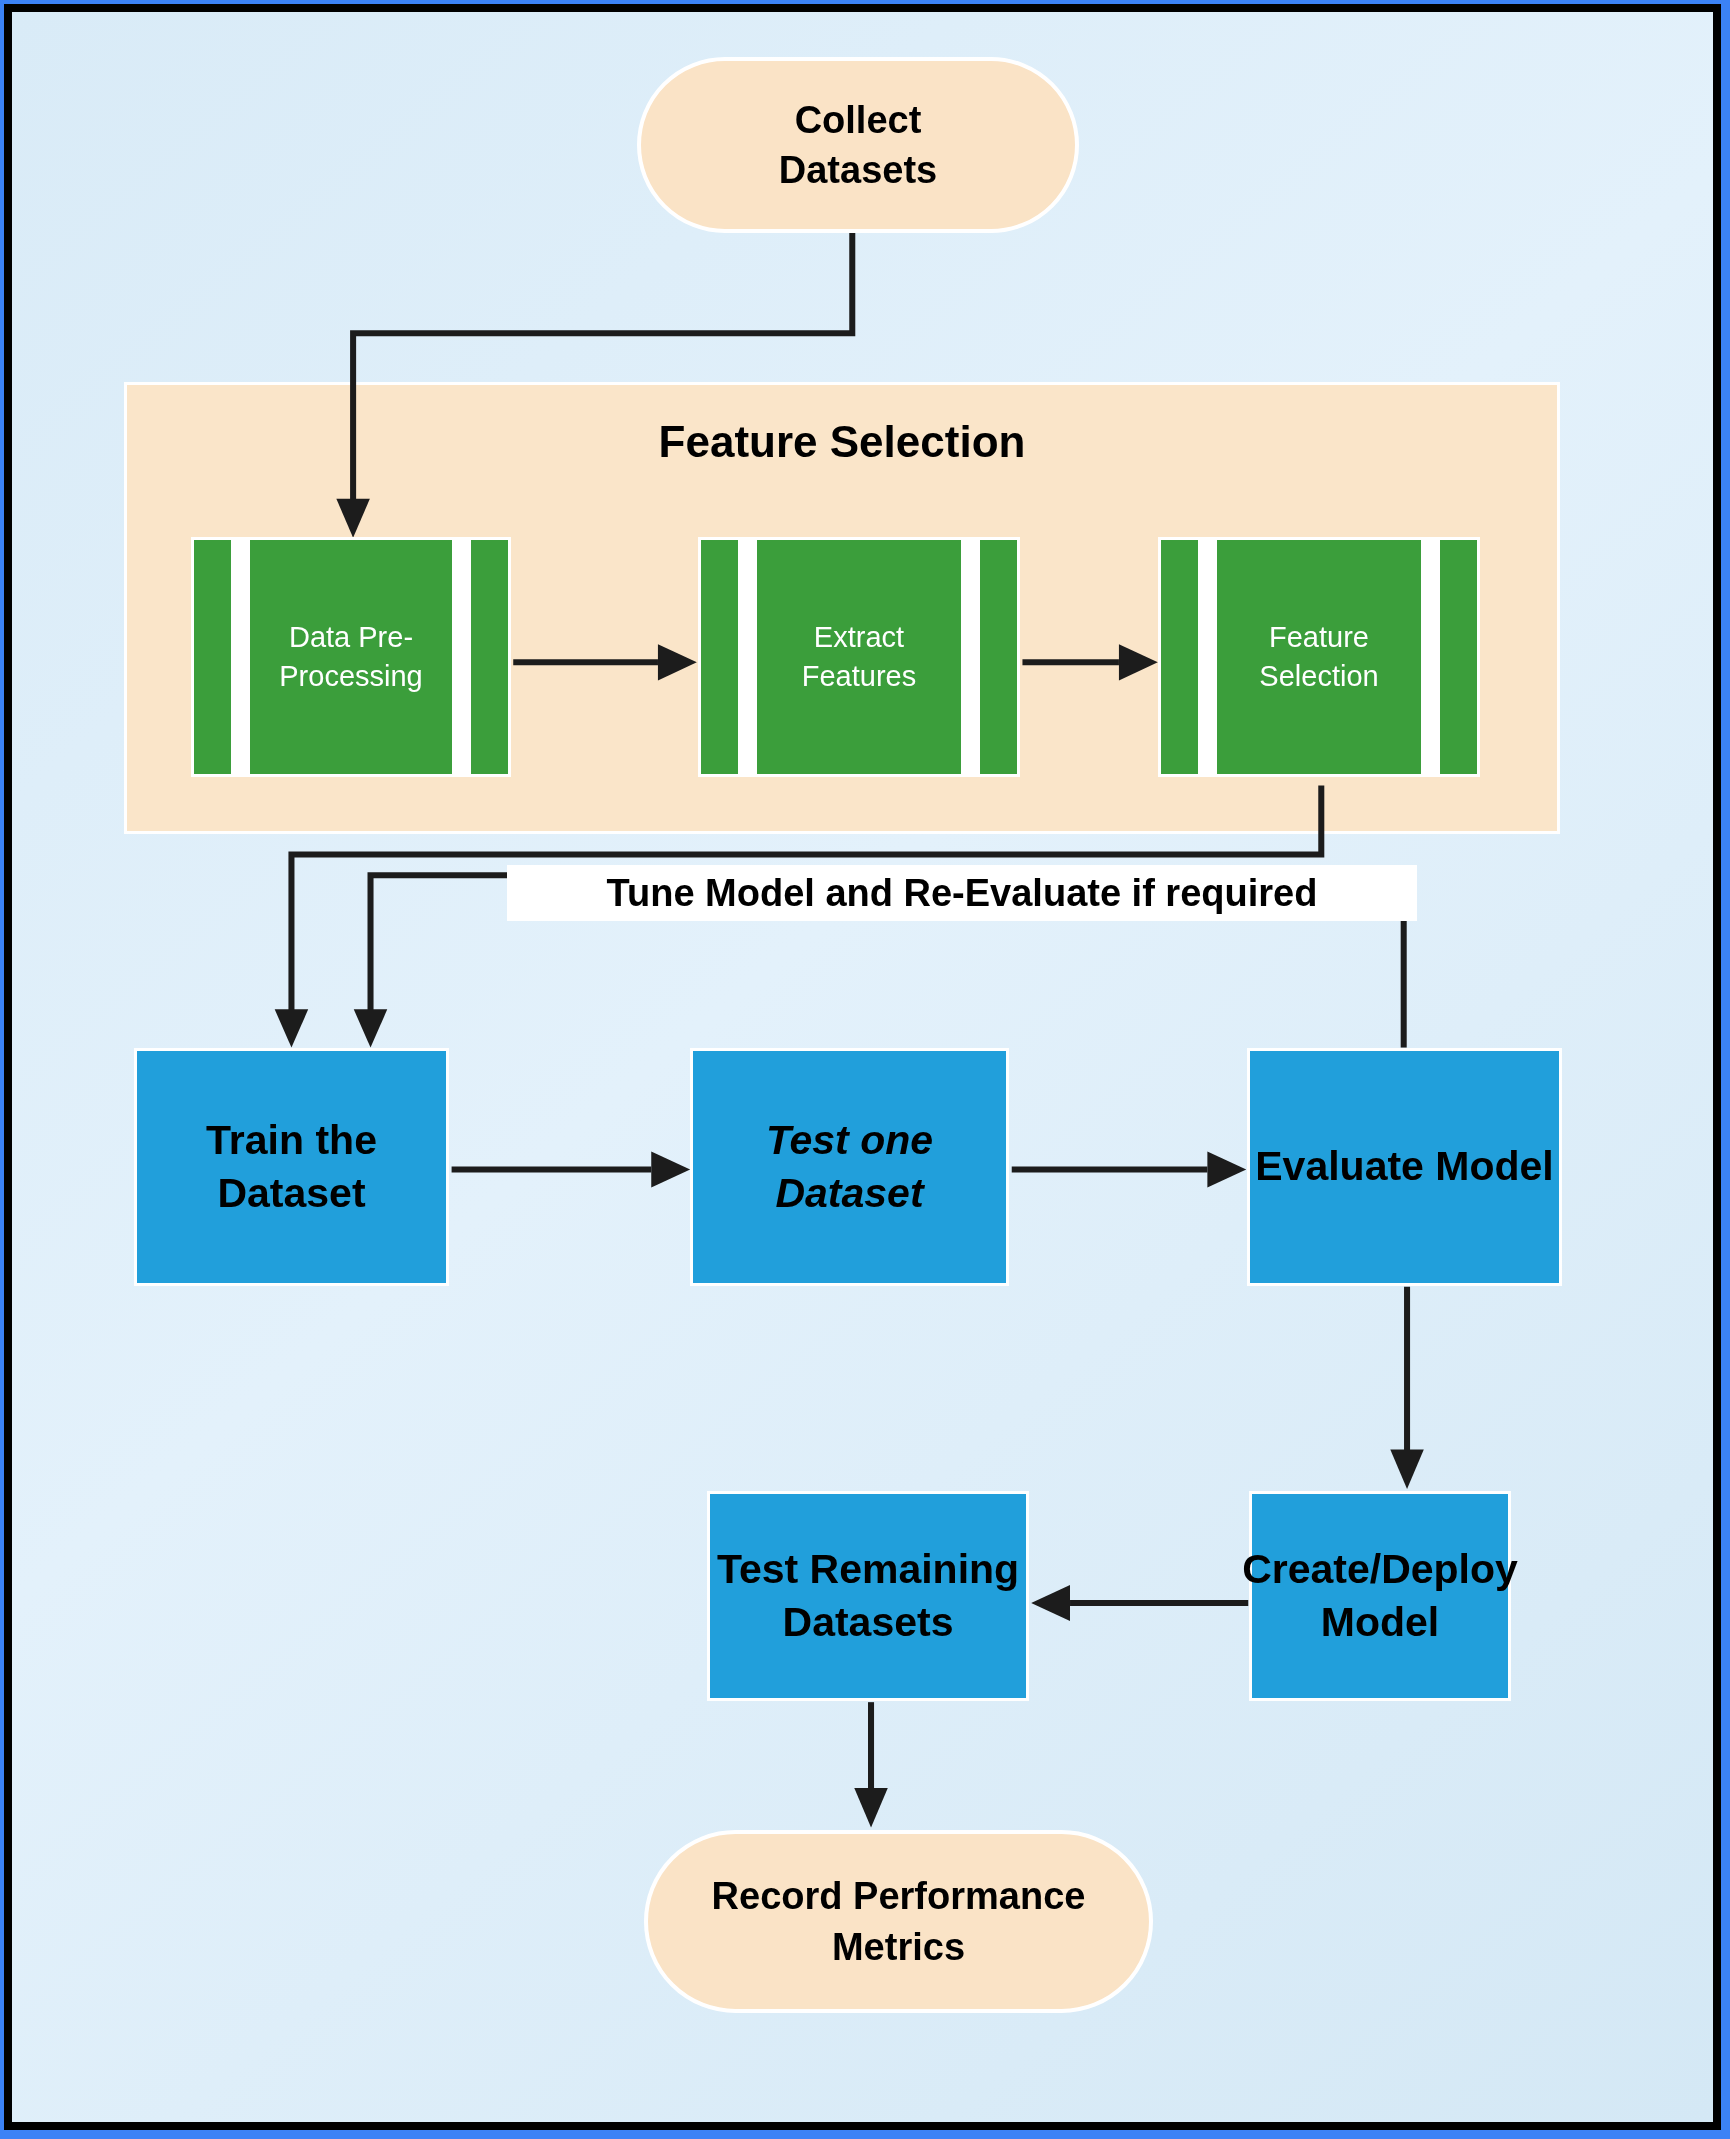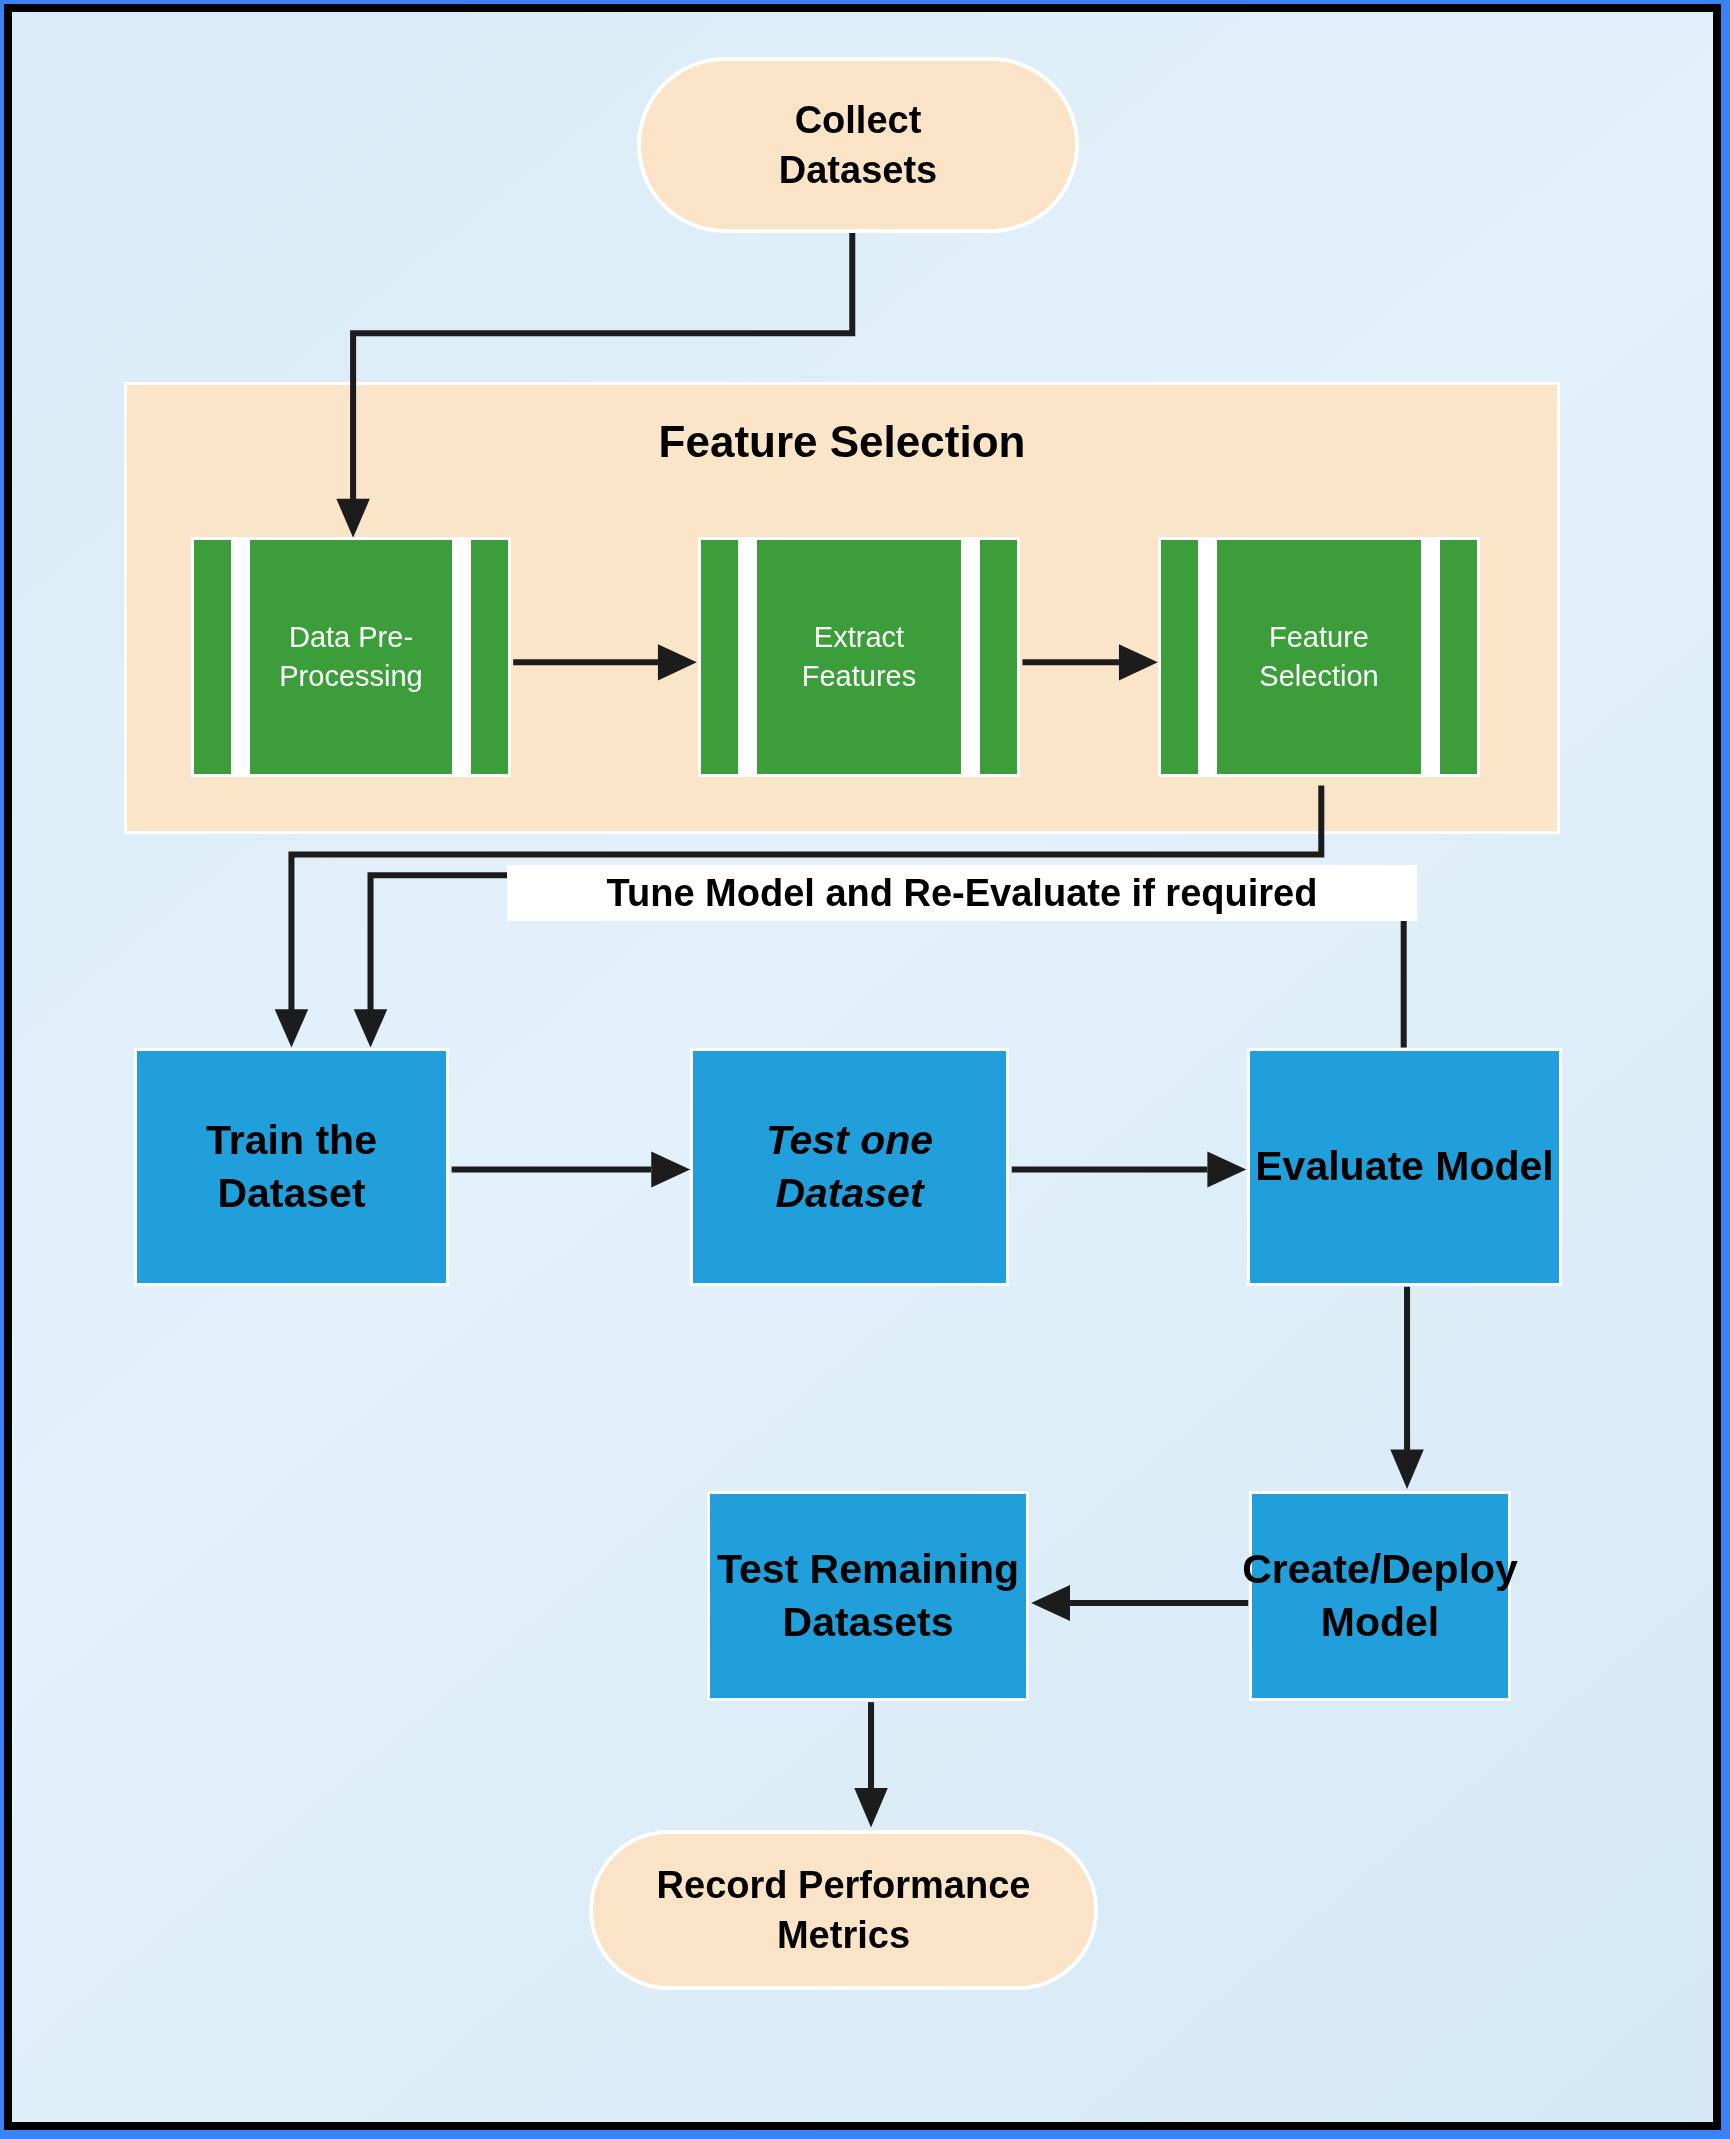--- a/index.html
+++ b/index.html
@@ -32,21 +32,21 @@
   .pill {
     background: var(--pill-fill, #fae3c6);
     border: 4px solid var(--shape-outline, #fff);
     border-radius: 94px;
     color: var(--text-dark, #000);
     font-weight: 700;
     font-size: 38px;
     line-height: 1.32;
   }
   .pill-collect { left: 637px; top: 57px; width: 442px; height: 176px; }
-  .pill-record  { left: 589px; top: 1830px; width: 509px; height: 160px; }
+  .pill-record  { left: 644px; top: 1830px; width: 509px; height: 183px; }
 
   
   .group-box {
     position: absolute;
     left: 124px; top: 382px; width: 1436px; height: 452px;
     box-sizing: border-box;
     background: var(--container-fill, #fae5c9);
     border: 3.4px solid var(--shape-outline, #fff);
     z-index: 1;
   }

